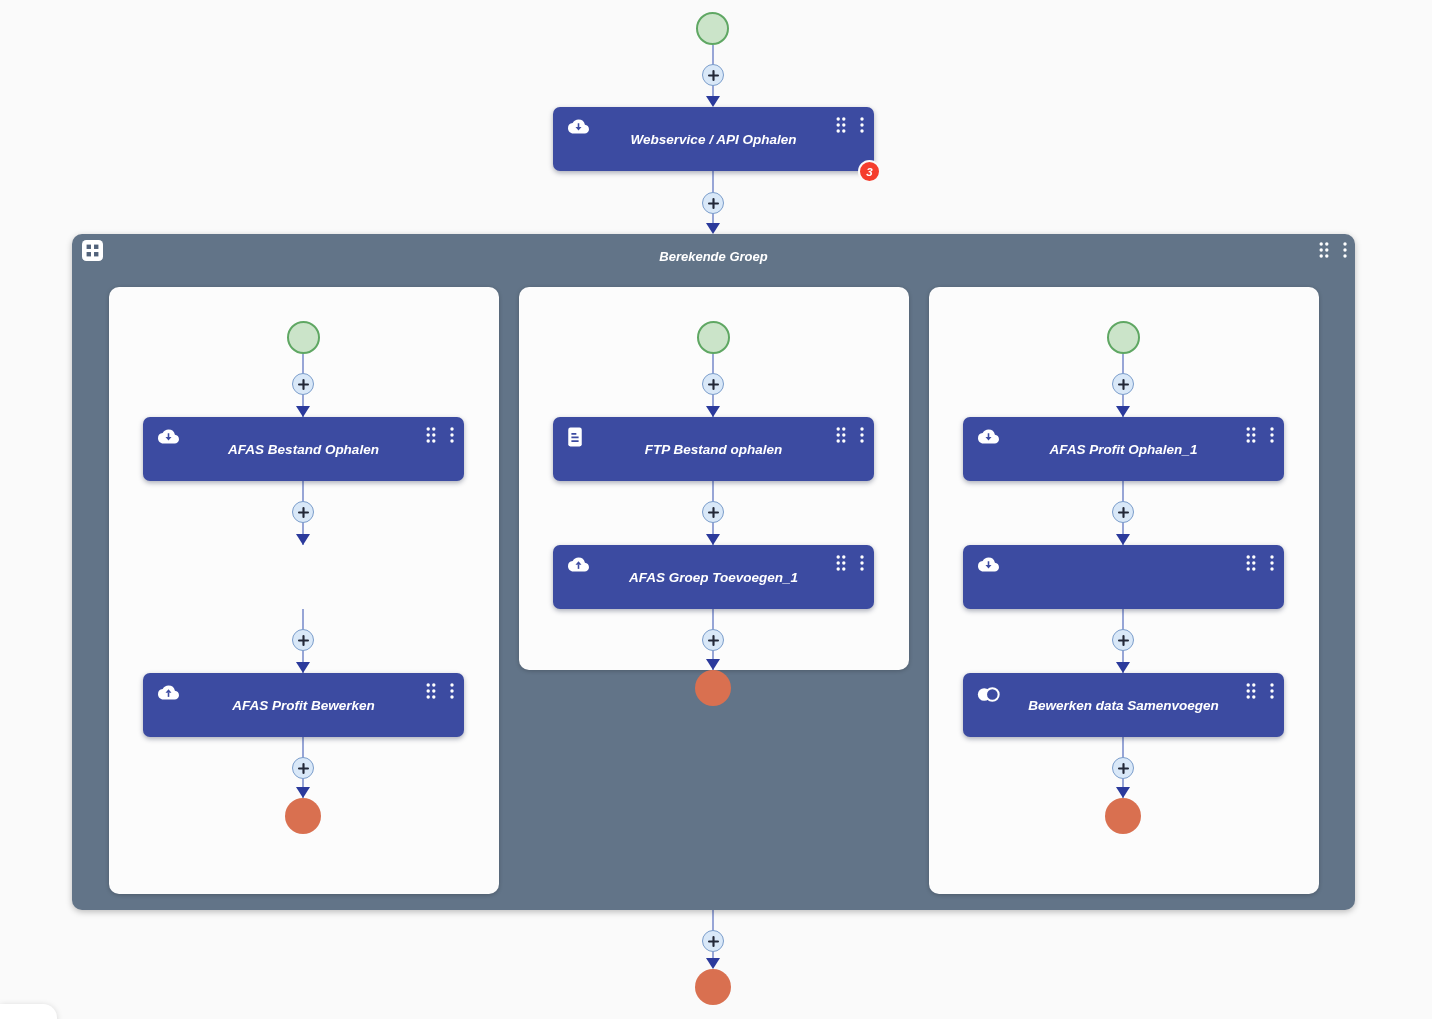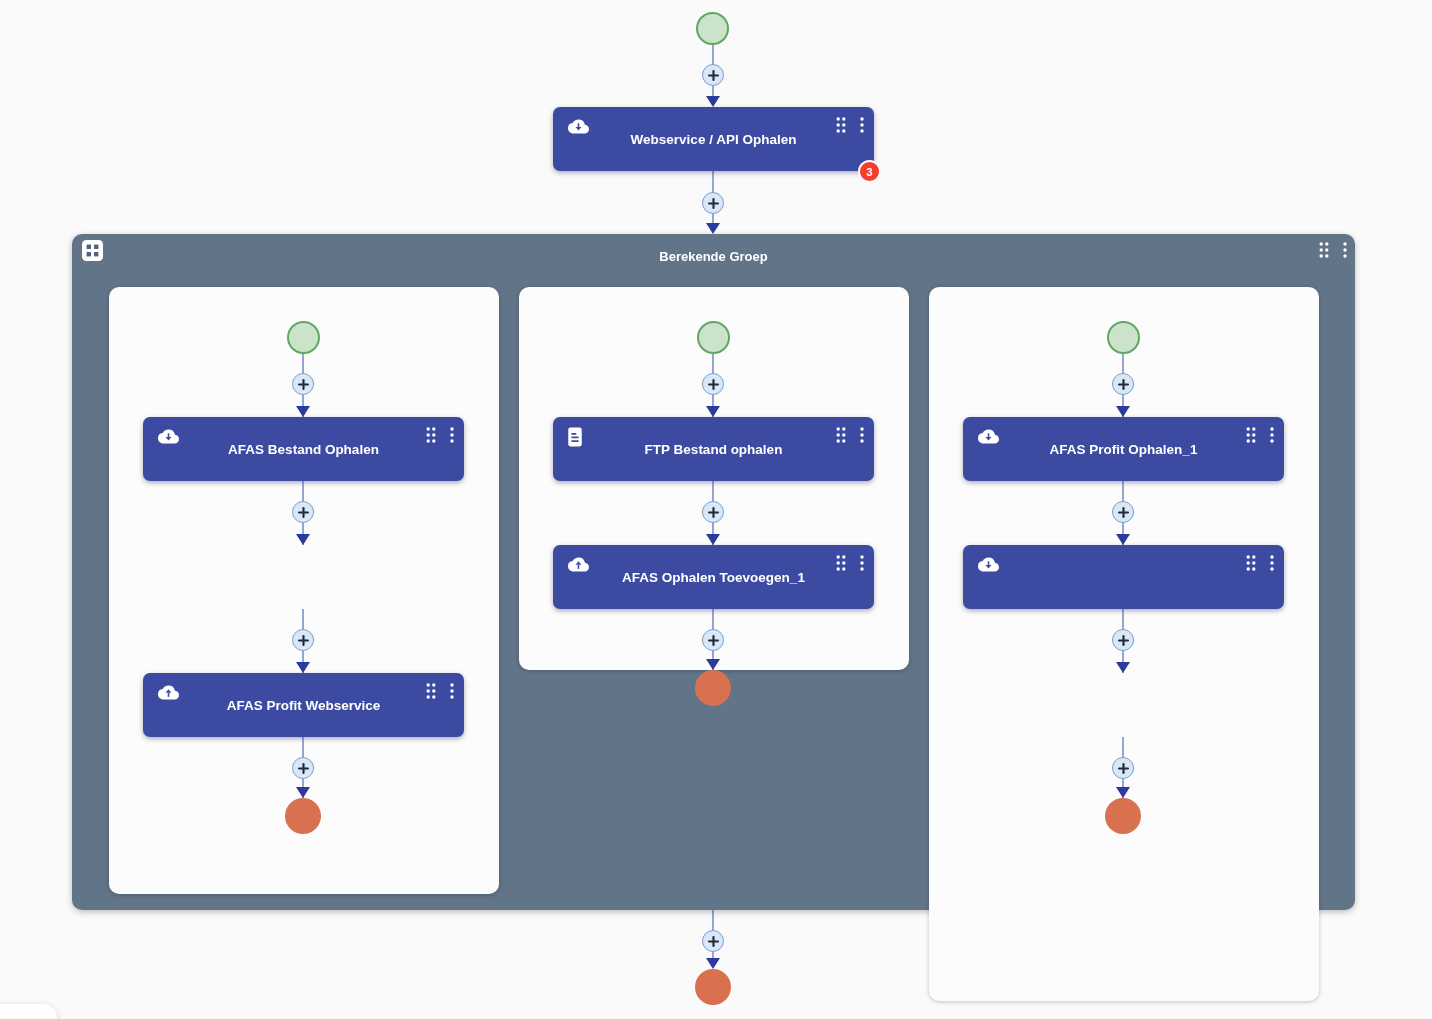--- a/index.html
+++ b/index.html
@@ -3,21 +3,21 @@
 <meta charset="utf-8">
 <style>
   :root{
     --canvas-bg:#fafafa; --node-blue:#3c4ba1; --group-slate:#627488; --lane-bg:#fcfcfc;
     --start-green-fill:#cbe4c9; --start-green-border:#5fa763; --end-orange:#d97050;
     --badge-red:#f53d2c; --connector-line:#97a5d6; --arrow-navy:#2b3a9c;
     --plus-fill:#d9e8f8; --plus-border:#7b9dcb;
   }
   html,body{margin:0;padding:0;background:var(--canvas-bg);}
   .canvas{position:relative;width:1432px;height:1019px;background:var(--canvas-bg);
-    font-family:"Liberation Sans",sans-serif;overflow:hidden;}
+    font-family:"Liberation Sans",sans-serif;overflow:hidden;font-style:italic;}
   .vline{position:absolute;width:2px;background:var(--connector-line);z-index:1;}
   .arrow{position:absolute;width:0;height:0;border-left:7px solid transparent;
     border-right:7px solid transparent;border-top:11px solid var(--arrow-navy);z-index:2;}
   .plus{position:absolute;width:22px;height:22px;border-radius:50%;background:var(--plus-fill);
     border:1px solid var(--plus-border);box-sizing:border-box;display:flex;align-items:center;
     justify-content:center;z-index:5;cursor:pointer;}
   .circle-start{position:absolute;width:33px;height:33px;border-radius:50%;
     background:var(--start-green-fill);border:2px solid var(--start-green-border);
     box-sizing:border-box;z-index:3;}
   .circle-end{position:absolute;width:36px;height:36px;border-radius:50%;
@@ -215,21 +215,21 @@
         <span class="n-handle">
           <svg width="12" height="18">
               <use href="#i-dots6"></use>
             </svg>
           </span>
         <span class="n-kebab">
           <svg width="6" height="18">
               <use href="#i-dots3"></use>
             </svg>
           </span>
-        <span class="n-label">AFAS Profit Webservice</span>
+        <span class="n-label">AFAS Profit Bewerken</span>
       </div>
 
       <div class="vline" style="left:193px;top:450px;height:61px"></div>
       <div class="plus" style="left:183px;top:470px" role="button">
         <svg width="13" height="13">
             <use href="#i-plus"></use>
           </svg>
         </div>
       <div class="arrow" style="left:187px;top:500px"></div>
       <div class="circle-end" style="left:176px;top:511px"></div>
@@ -281,34 +281,34 @@
         <span class="n-handle">
           <svg width="12" height="18">
               <use href="#i-dots6"></use>
             </svg>
           </span>
         <span class="n-kebab">
           <svg width="6" height="18">
               <use href="#i-dots3"></use>
             </svg>
           </span>
-        <span class="n-label">AFAS Ophalen Toevoegen_1</span>
+        <span class="n-label">AFAS Groep Toevoegen_1</span>
       </div>
 
       <div class="vline" style="left:193px;top:322px;height:61px"></div>
       <div class="plus" style="left:183px;top:342px" role="button">
         <svg width="13" height="13">
             <use href="#i-plus"></use>
           </svg>
         </div>
       <div class="arrow" style="left:187px;top:372px"></div>
       <div class="circle-end" style="left:176px;top:383px"></div>
     </div>
 
-    <div class="lane" style="left:857px;height:714px">
+    <div class="lane" style="left:857px;height:607px">
       <div class="circle-start" style="left:178px;top:34px"></div>
       <div class="vline" style="left:193px;top:66px;height:64px"></div>
       <div class="plus" style="left:183px;top:86px" role="button">
         <svg width="13" height="13">
             <use href="#i-plus"></use>
           </svg>
         </div>
       <div class="arrow" style="left:187px;top:119px"></div>
 
       <div class="node" style="left:34px;top:130px">
@@ -357,20 +357,38 @@
       </div>
 
       <div class="vline" style="left:193px;top:322px;height:64px"></div>
       <div class="plus" style="left:183px;top:342px" role="button">
         <svg width="13" height="13">
             <use href="#i-plus"></use>
           </svg>
         </div>
       <div class="arrow" style="left:187px;top:375px"></div>
 
+      <div class="node" style="left:34px;top:386px">
+        <span class="n-icon" style="top:12px">
+          <svg width="26" height="19" viewBox="0 0 28 20">
+              <use href="#i-merge"></use>
+            </svg>
+          </span>
+        <span class="n-handle">
+          <svg width="12" height="18">
+              <use href="#i-dots6"></use>
+            </svg>
+          </span>
+        <span class="n-kebab">
+          <svg width="6" height="18">
+              <use href="#i-dots3"></use>
+            </svg>
+          </span>
+        <span class="n-label">Bewerken data Samenvoegen</span>
+      </div>
 
       <div class="vline" style="left:193px;top:450px;height:61px"></div>
       <div class="plus" style="left:183px;top:470px" role="button">
         <svg width="13" height="13">
             <use href="#i-plus"></use>
           </svg>
         </div>
       <div class="arrow" style="left:187px;top:500px"></div>
       <div class="circle-end" style="left:176px;top:511px"></div>
     </div>

